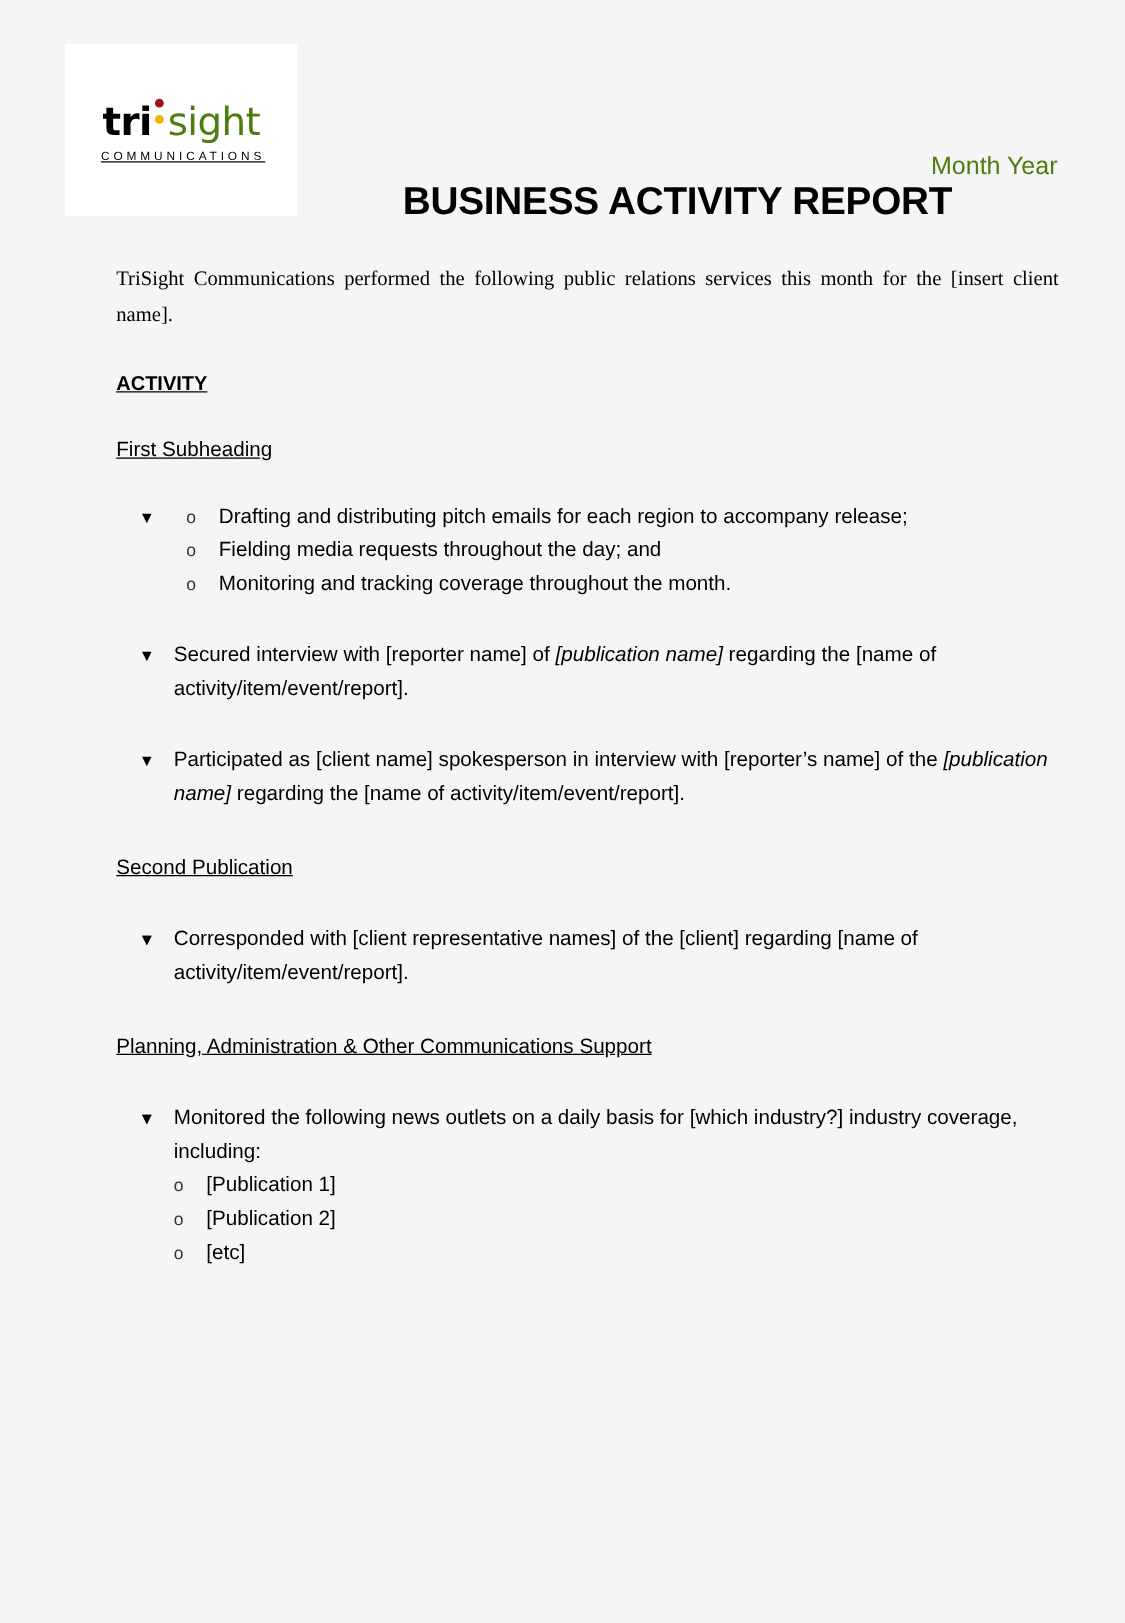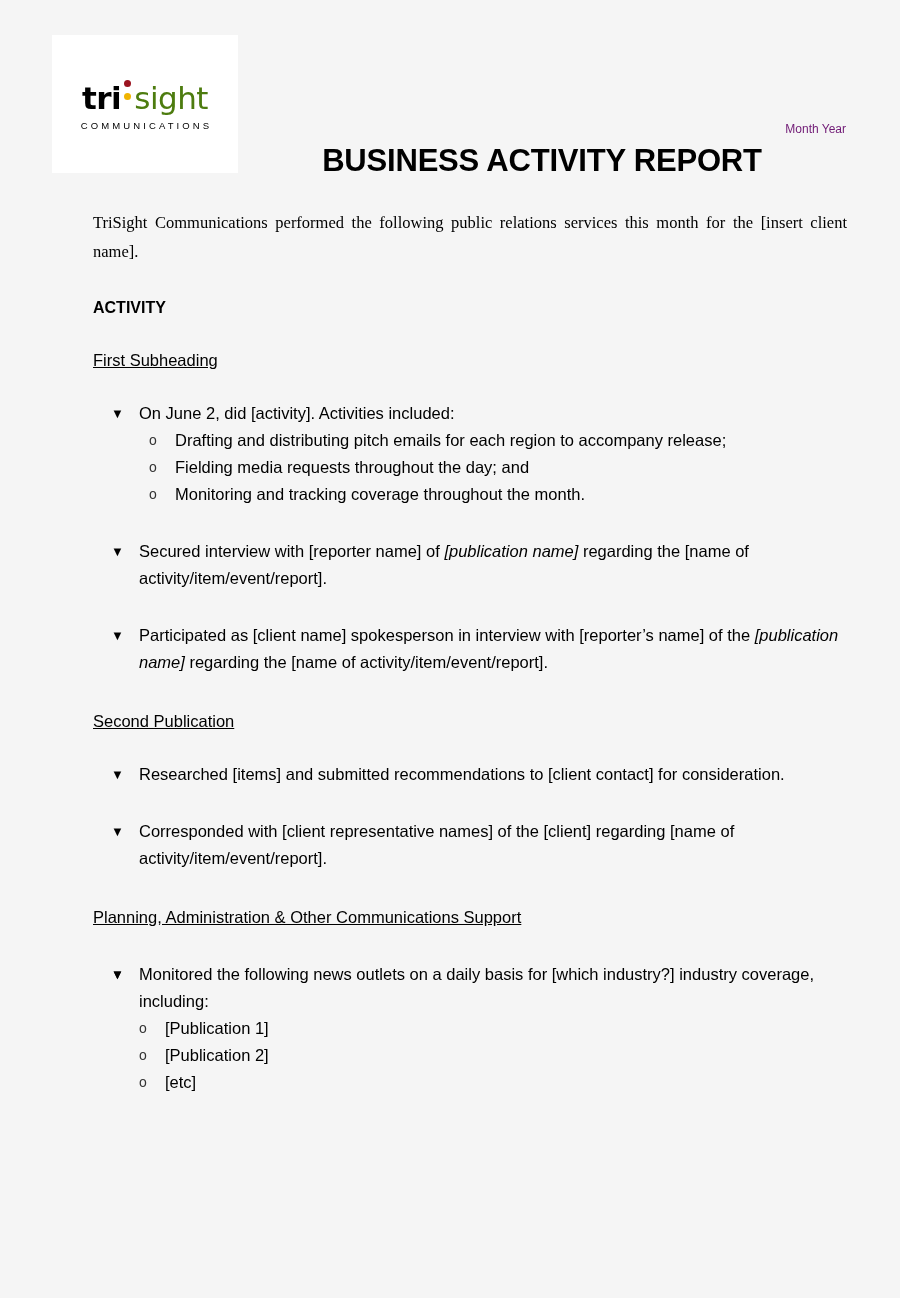--- a/index.html
+++ b/index.html
@@ -82,28 +82,29 @@
     font-size: 31px;
     letter-spacing: -0.5px;
   }
   .logo-sub {
     margin-top: 6px;
     font-size: 9.5px;
     letter-spacing: 3.1px;
     color: #000000;
     font-family: "Liberation Sans", sans-serif;
     text-indent: 3px;
+    text-decoration: underline;
   }
 
   .month-year {
     position: absolute;
     right: 54px;
     top: 122px;
-    font-size: 12px;
-    color: #701a75;
+    font-size: 20px;
+    color: #4d7c0f;
     font-family: "Liberation Sans", sans-serif;
     white-space: nowrap;
   }
 
   .doc-title {
     position: absolute;
     left: 238px;
     top: 143px;
     width: 608px;
     text-align: center;
@@ -136,20 +137,21 @@
     margin: 0 0 28px 0;
     font-size: 16.5px;
     line-height: 29px;
     font-family: Liberation Serif, serif;
   }
 
   .section-title {
     font-weight: bold;
     font-size: 16px;
     margin: 0 0 26px 0;
+    text-decoration: underline;
   }
 
   .subheading {
     text-decoration: underline;
     font-size: 16.5px;
     margin: 0 0 26px 0;
   }
 
   ul.bullets {
     list-style: none;
@@ -239,21 +241,20 @@
 
     <p class="intro">TriSight Communications performed the following public relations services this month for the [insert client name].</p>
 
     <div class="section-title">ACTIVITY</div>
 
     <div class="group">
       <div class="subheading">First Subheading</div>
       <ul class="bullets">
         <li class="bullet tight-sub">
           <span class="marker">▼</span>
-          <span class="bullet-text">On June 2, did [activity]. Activities included:</span>
           <ul class="sub-bullets">
             <li class="sub-bullet">
               <span class="marker">o</span>
               <span>Drafting and distributing pitch emails for each region to accompany release;</span>
             </li>
             <li class="sub-bullet">
               <span class="marker">o</span>
               <span>Fielding media requests throughout the day; and</span>
             </li>
             <li class="sub-bullet">
@@ -273,21 +274,20 @@
           <span class="bullet-text justify"><span>Participated as [client name] spokesperson in interview with [reporter’s name] of the </span><span class="italic">[publication name]</span><span> regarding the [name of activity/item/event/report].</span></span>
         </li>
       </ul>
     </div>
 
     <div class="group" style="margin-top:32px;">
       <div class="subheading">Second Publication</div>
       <ul class="bullets">
         <li class="bullet">
           <span class="marker">▼</span>
-          <span class="bullet-text">Researched [items] and submitted recommendations to [client contact] for consideration.</span>
         </li>
         <li class="bullet" style="margin-top:30px;">
           <span class="marker">▼</span>
           <span class="bullet-text justify">Corresponded with [client representative names] of the [client] regarding [name of activity/item/event/report].</span>
         </li>
       </ul>
     </div>
 
     <div class="group last" style="margin-top:32px;">
       <div class="subheading">Planning, Administration &amp; Other Communications Support</div>

